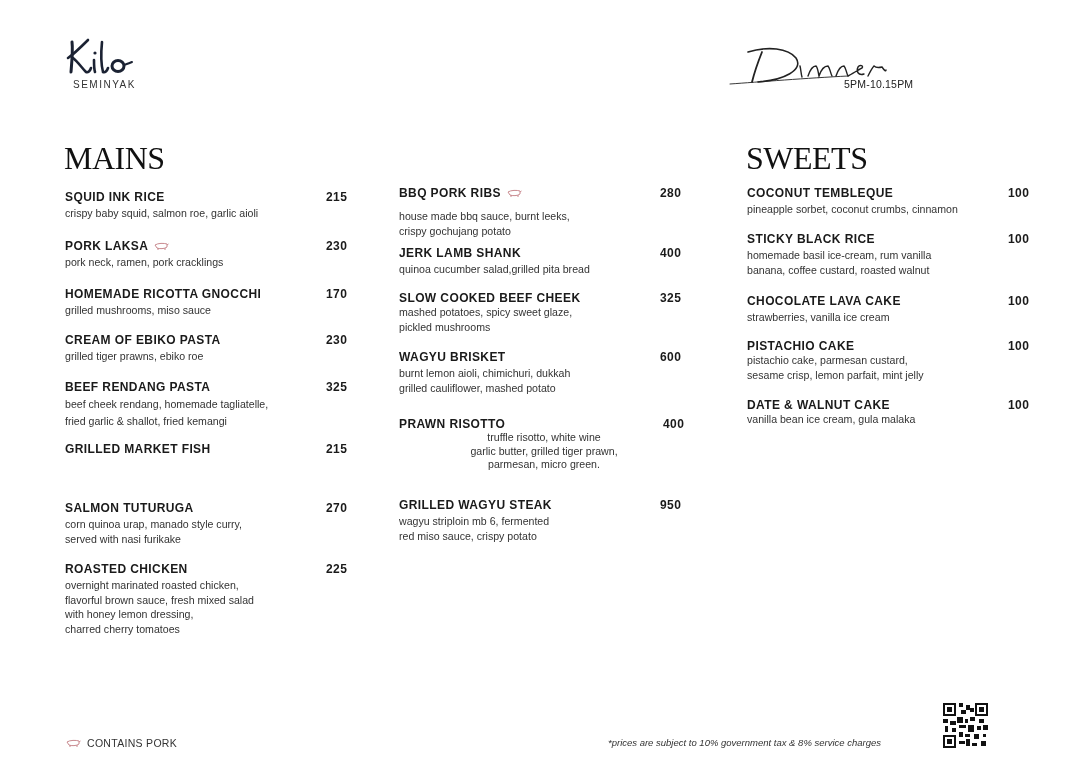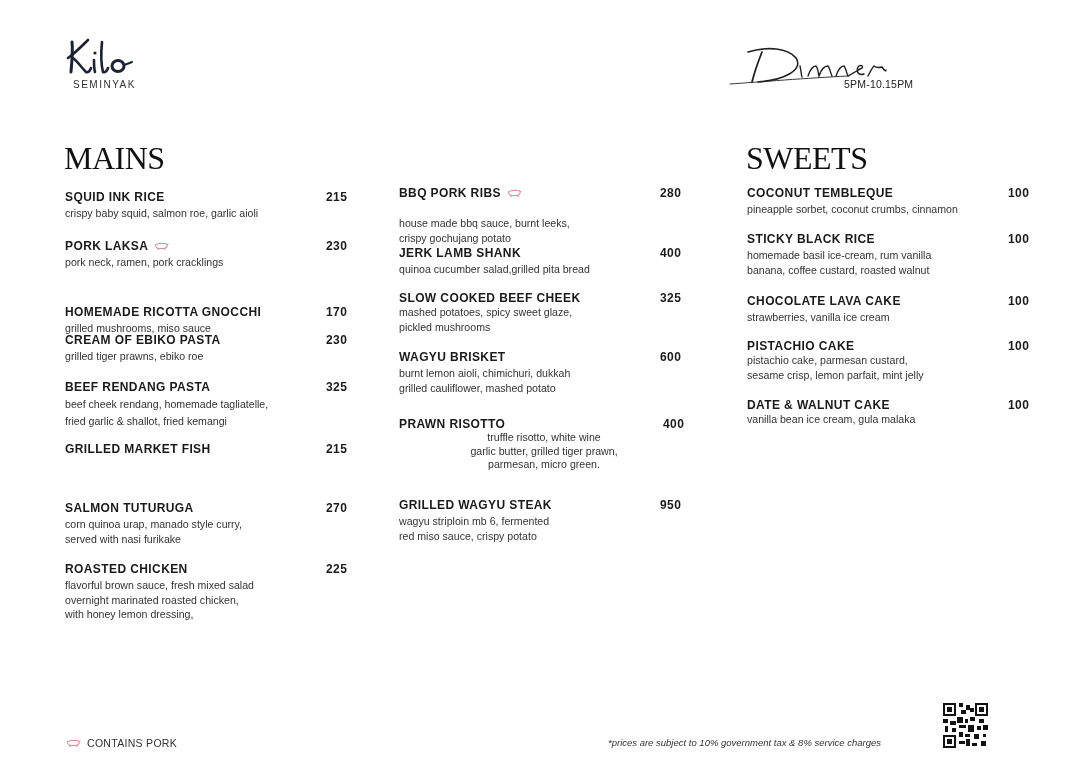--- a/index.html
+++ b/index.html
@@ -65,21 +65,21 @@
     <div class="item-desc"><span>crispy baby squid, salmon roe, garlic aioli</span></div>
   </div>
   <div class="item" style="top:239px; width:285px;">
     <div class="item-name"><span>PORK LAKSA</span><svg class="pig" width="15" height="9" viewBox="0 0 15 9">
           <path d="M1 3 C4 1 10 1 13 2 L13 5 C11 7 5 7 3 6 Z" fill="none" stroke="#c98a8f" stroke-width="1"></path>
           <path d="M4 6 L4 8 M11 6 L11 8 M13 3 L14.5 2" stroke="#c98a8f" stroke-width="1"></path>
         </svg></div>
     <div class="item-price" style="left:261px;">230</div>
     <div class="item-desc"><span>pork neck, ramen, pork cracklings</span></div>
   </div>
-  <div class="item" style="top:305px; width:285px;">
+  <div class="item" style="top:287px; width:285px;">
     <div class="item-name">HOMEMADE RICOTTA GNOCCHI</div>
     <div class="item-price" style="left:261px;">170</div>
     <div class="item-desc"><span>grilled mushrooms, miso sauce</span></div>
   </div>
   <div class="item" style="top:333px; width:285px;">
     <div class="item-name">CREAM OF EBIKO PASTA</div>
     <div class="item-price" style="left:261px;">230</div>
     <div class="item-desc"><span>grilled tiger prawns, ebiko roe</span></div>
   </div>
   <div class="item" style="top:380px; width:285px;">
@@ -99,35 +99,36 @@
     <div class="item-price" style="left:261px;">270</div>
     <div class="item-desc">
         <div>corn quinoa urap, manado style curry,</div>
         <div>served with nasi furikake</div>
       </div>
   </div>
   <div class="item" style="top:562px; width:285px;">
     <div class="item-name">ROASTED CHICKEN</div>
     <div class="item-price" style="left:261px;">225</div>
     <div class="item-desc">
+        <div>overnight marinated roasted chicken,</div>
         <div>flavorful brown sauce, fresh mixed salad</div>
-        <div>overnight marinated roasted chicken,</div>
         <div>with honey lemon dressing,</div>
+        <div>charred cherry tomatoes</div>
       </div>
   </div>
 </div>
 
 <div class="col" style="left:399px; top:0;">
   <div class="item" style="top:186px; width:290px;">
     <div class="item-name"><span>BBQ PORK RIBS</span><svg class="pig" width="15" height="9" viewBox="0 0 15 9">
           <path d="M1 3 C4 1 10 1 13 2 L13 5 C11 7 5 7 3 6 Z" fill="none" stroke="#c98a8f" stroke-width="1"></path>
           <path d="M4 6 L4 8 M11 6 L11 8 M13 3 L14.5 2" stroke="#c98a8f" stroke-width="1"></path>
         </svg></div>
     <div class="item-price" style="left:261px;">280</div>
-    <div class="item-desc" style="margin-top:16px;">
+    <div class="item-desc" style="margin-top:9px;">
         <div>house made bbq sauce, burnt leeks,</div>
         <div>crispy gochujang potato</div>
       </div>
   </div>
   <div class="item" style="top:246px; width:290px;">
     <div class="item-name">JERK LAMB SHANK</div>
     <div class="item-price" style="left:261px;">400</div>
     <div class="item-desc">
         <div>quinoa cucumber salad,grilled pita bread</div>
       </div>

